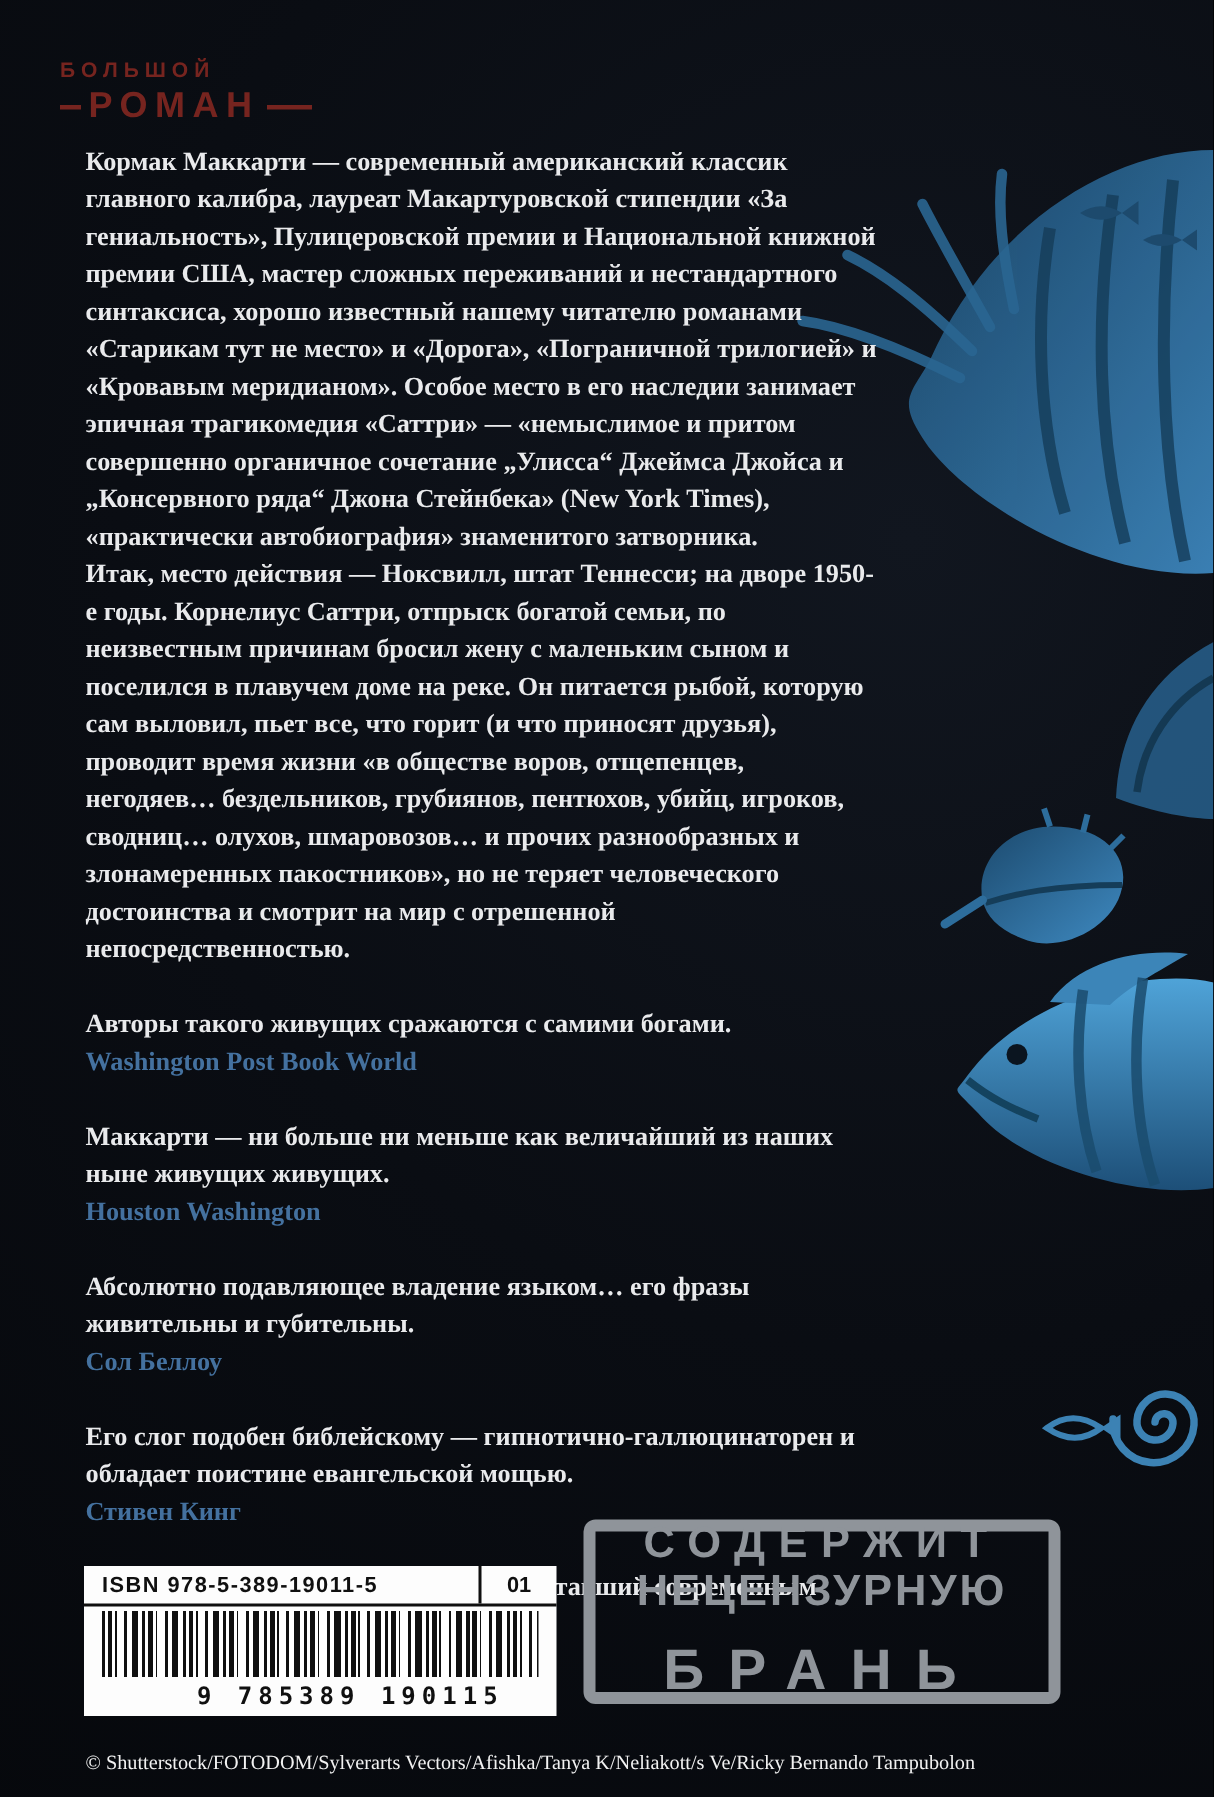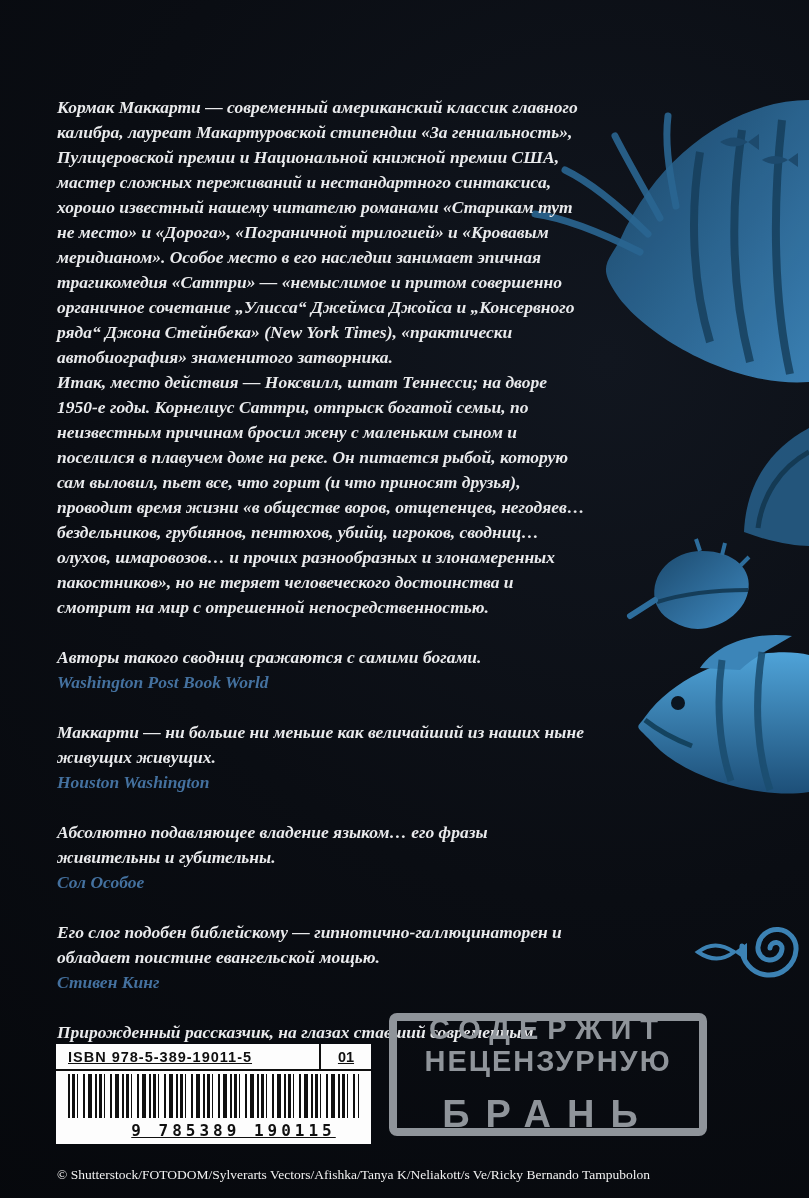--- a/index.html
+++ b/index.html
@@ -15,28 +15,28 @@
           color:#76241f; font-family:"Liberation Sans", sans-serif; font-weight:bold; }
   .logo-top { font-size:14px; letter-spacing:4px; }
   .logo-bottom { display:flex; align-items:center; gap:5px; margin-top:3px;
                  font-size:24px; letter-spacing:5px; }
   .logo-dash { height:3px; background:#76241f; display:inline-block; }
   .logo-dash.l { width:14px; }
   .logo-dash.r { width:30px; }
 
   
   .text-col { position:absolute; left:57px; top:95px; width:528px; z-index:3;
-              color:#e9eaec; font-size:17.5px; line-height:25px; font-weight:600;font-style:italic; }
+              color:#e9eaec; font-size:17.5px; line-height:25px; font-weight:600; }
   .text-col p { margin:0; }
   .quote { margin-top:25px; }
   .quote-src { color:#44719f; font-weight:700; }
 
   
   .barcode { position:absolute; left:56px; top:1044px; width:315px; height:100px; z-index:3;
-             background:#fdfdfd; color:#101010; box-sizing:border-box;text-decoration:underline; }
+             background:#fdfdfd; color:#101010; box-sizing:border-box; }
   .bc-top { display:flex; align-items:stretch; height:25px; border-bottom:2px solid #101010;
             font-family:"Liberation Sans", sans-serif; font-weight:bold; font-size:14.5px; }
   .bc-isbn { flex:1; display:flex; align-items:center; padding-left:12px; letter-spacing:1px; }
   .bc-addon { width:50px; border-left:2px solid #101010; display:flex; align-items:center; justify-content:center; }
   .bc-bars { height:44px; margin:3px 12px 0 12px;
     background: repeating-linear-gradient(90deg,
       #101010 0 2px, #fff 2px 4px, #101010 4px 7px, #fff 7px 9px,
       #101010 9px 10px, #fff 10px 15px, #101010 15px 17px, #fff 17px 20px,
       #101010 20px 24px, #fff 24px 27px); }
   .bc-number { text-align:center; font-family:"DejaVu Sans Mono", monospace;
@@ -119,36 +119,44 @@
     <g stroke="#3c82b4" fill="none" stroke-width="5" stroke-linecap="round">
       <path d="M770 948 a6 6 0 1 1 12 1 a12 12 0 1 1 -24 -2 a19 19 0 1 1 38 3 a27 27 0 1 1 -54 -4"></path>
     </g>
 
     <g stroke="#3c82b4" fill="none" stroke-width="4">
       <path d="M698 952 q17 -13 36 0 q-17 13 -36 0 Z"></path>
       <path d="M734 952 l13 -9 v18 Z" fill="#3c82b4" stroke="none"></path>
     </g>
   </svg>
 
+  <div class="logo">
+    <div class="logo-top">БОЛЬШОЙ</div>
+    <div class="logo-bottom">
+      <span class="logo-dash l"></span>
+      <span>РОМАН</span>
+      <span class="logo-dash r"></span>
+    </div>
+  </div>
 
   <div class="text-col">
     <p>Кормак Маккарти — современный американский классик главного калибра, лауреат Макартуровской стипендии «За гениальность», Пулицеровской премии и Национальной книжной премии США, мастер сложных переживаний и нестандартного синтаксиса, хорошо известный нашему читателю романами «Старикам тут не место» и «Дорога», «Пограничной трилогией» и «Кровавым меридианом». Особое место в его наследии занимает эпичная трагикомедия «Саттри» — «немыслимое и притом совершенно органичное сочетание „Улисса“ Джеймса Джойса и „Консервного ряда“ Джона Стейнбека» (New York Times), «практически автобиография» знаменитого затворника.</p>
     <p>Итак, место действия — Ноксвилл, штат Теннесси; на дворе 1950-е годы. Корнелиус Саттри, отпрыск богатой семьи, по неизвестным причинам бросил жену с маленьким сыном и поселился в плавучем доме на реке. Он питается рыбой, которую сам выловил, пьет все, что горит (и что приносят друзья), проводит время жизни «в обществе воров, отщепенцев, негодяев… бездельников, грубиянов, пентюхов, убийц, игроков, сводниц… олухов, шмаровозов… и прочих разнообразных и злонамеренных пакостников», но не теряет человеческого достоинства и смотрит на мир с отрешенной непосредственностью.</p>
 
     <div class="quote">
-      <p>Авторы такого сводниц сражаются с самими богами.</p>
+      <p>Авторы такого живущих сражаются с самими богами.</p>
       <p class="quote-src">Washington Post Book World</p>
     </div>
     <div class="quote">
       <p>Маккарти — ни больше ни меньше как величайший из наших ныне живущих живущих.</p>
       <p class="quote-src">Houston Washington</p>
     </div>
     <div class="quote">
       <p>Абсолютно подавляющее владение языком… его фразы живительны и губительны.</p>
-      <p class="quote-src">Сол Особое</p>
+      <p class="quote-src">Сол Беллоу</p>
     </div>
     <div class="quote">
       <p>Его слог подобен библейскому — гипнотично-галлюцинаторен и обладает поистине евангельской мощью.</p>
       <p class="quote-src">Стивен Кинг</p>
     </div>
     <div class="quote">
       <p>Прирожденный рассказчик, на глазах ставший современным классиком.</p>
       <p class="quote-src">Роберт Пенн Уоррен</p>
     </div>
   </div>

